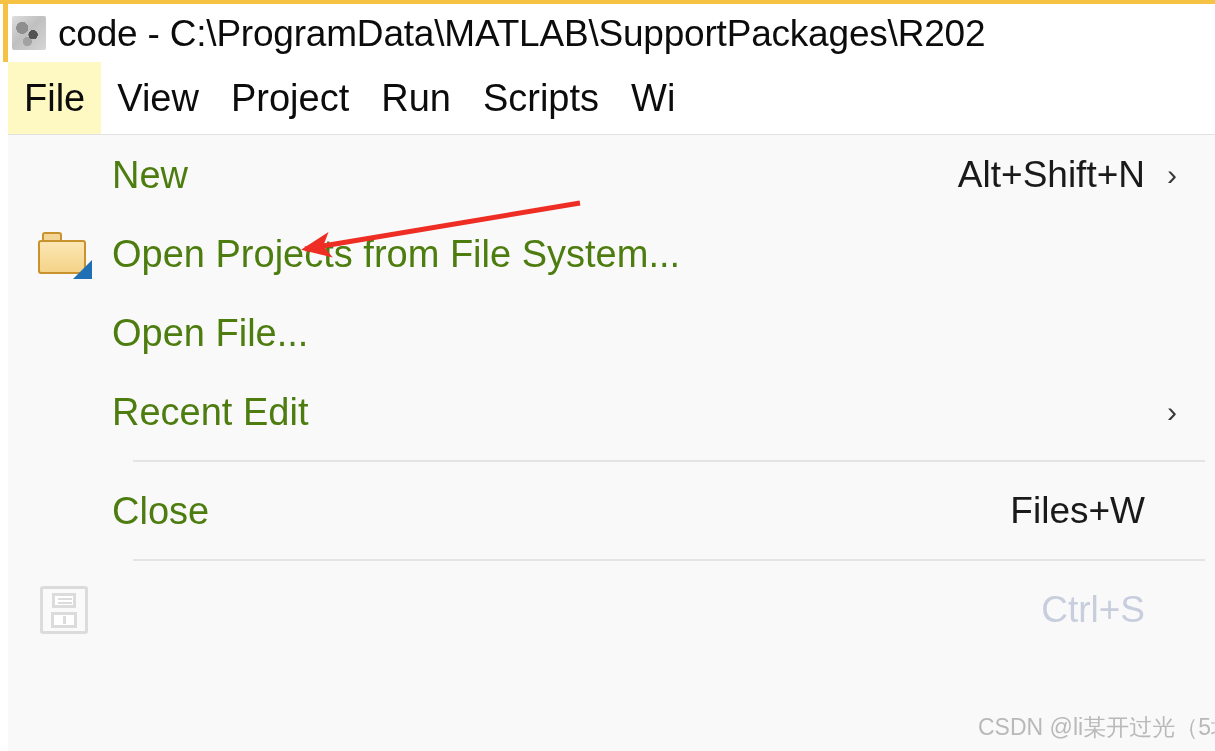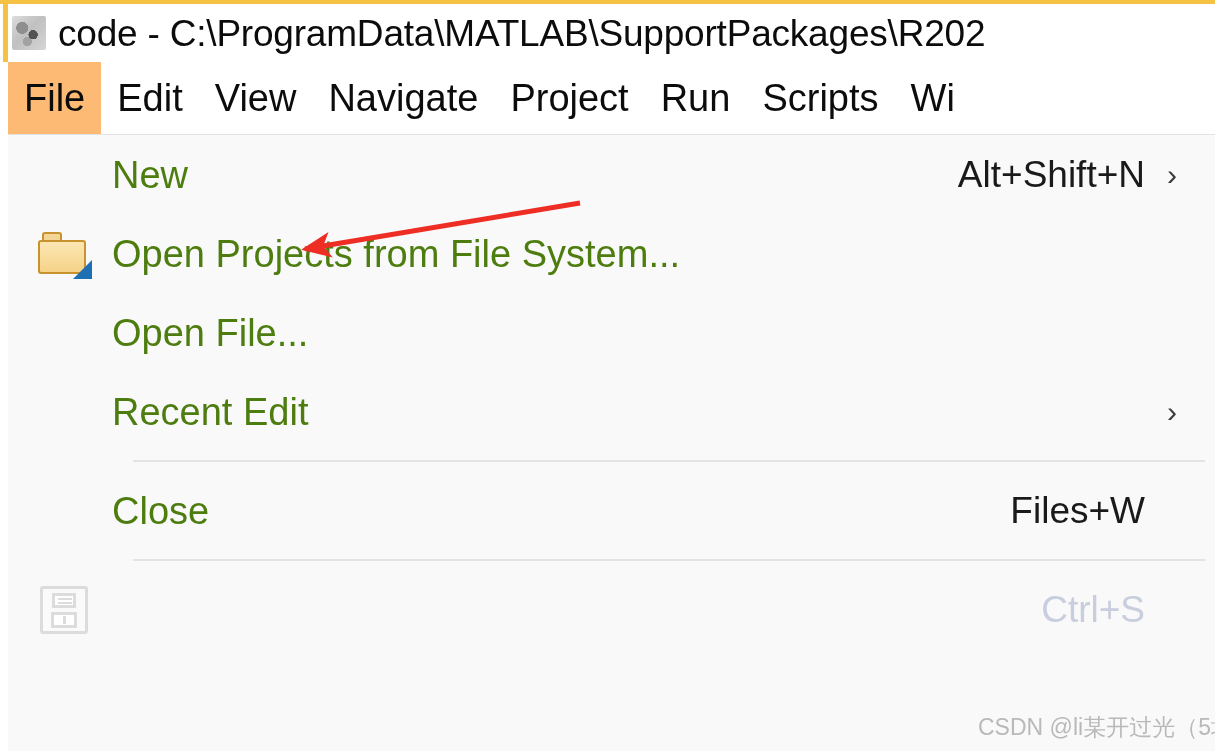--- a/index.html
+++ b/index.html
@@ -80,21 +80,21 @@
   }
   .menubar-item {
     font-size: 38px;
     line-height: 1;
     color: #0c0c0c;
     padding: 17px 16px 17px 16px;
     white-space: nowrap;
     flex: 0 0 auto;
   }
   .menubar-item.active {
-    background: #fdba74;
+    background: #fef9c3;
   }
 
   
   .menu-panel {
     position: absolute;
     left: 8px;
     top: 134px;
     width: 1207px;
     height: 617px;
     background: #f9f9f9;
@@ -290,23 +290,21 @@
 <div id="app">
 
   <div class="titlebar">
     <div class="titlebar-accent-left"></div>
     <div class="app-icon"></div>
     <div class="title-text">code - C:\ProgramData\MATLAB\SupportPackages\R202</div>
   </div>
 
   <div class="menubar">
     <div class="menubar-item active">File</div>
-    <div class="menubar-item">Edit</div>
     <div class="menubar-item">View</div>
-    <div class="menubar-item">Navigate</div>
     <div class="menubar-item">Project</div>
     <div class="menubar-item">Run</div>
     <div class="menubar-item">Scripts</div>
     <div class="menubar-item">Wi</div>
   </div>
 
   <div class="menu-panel">
 
     <div class="menu-item">
       <div class="mi-icon"></div>

